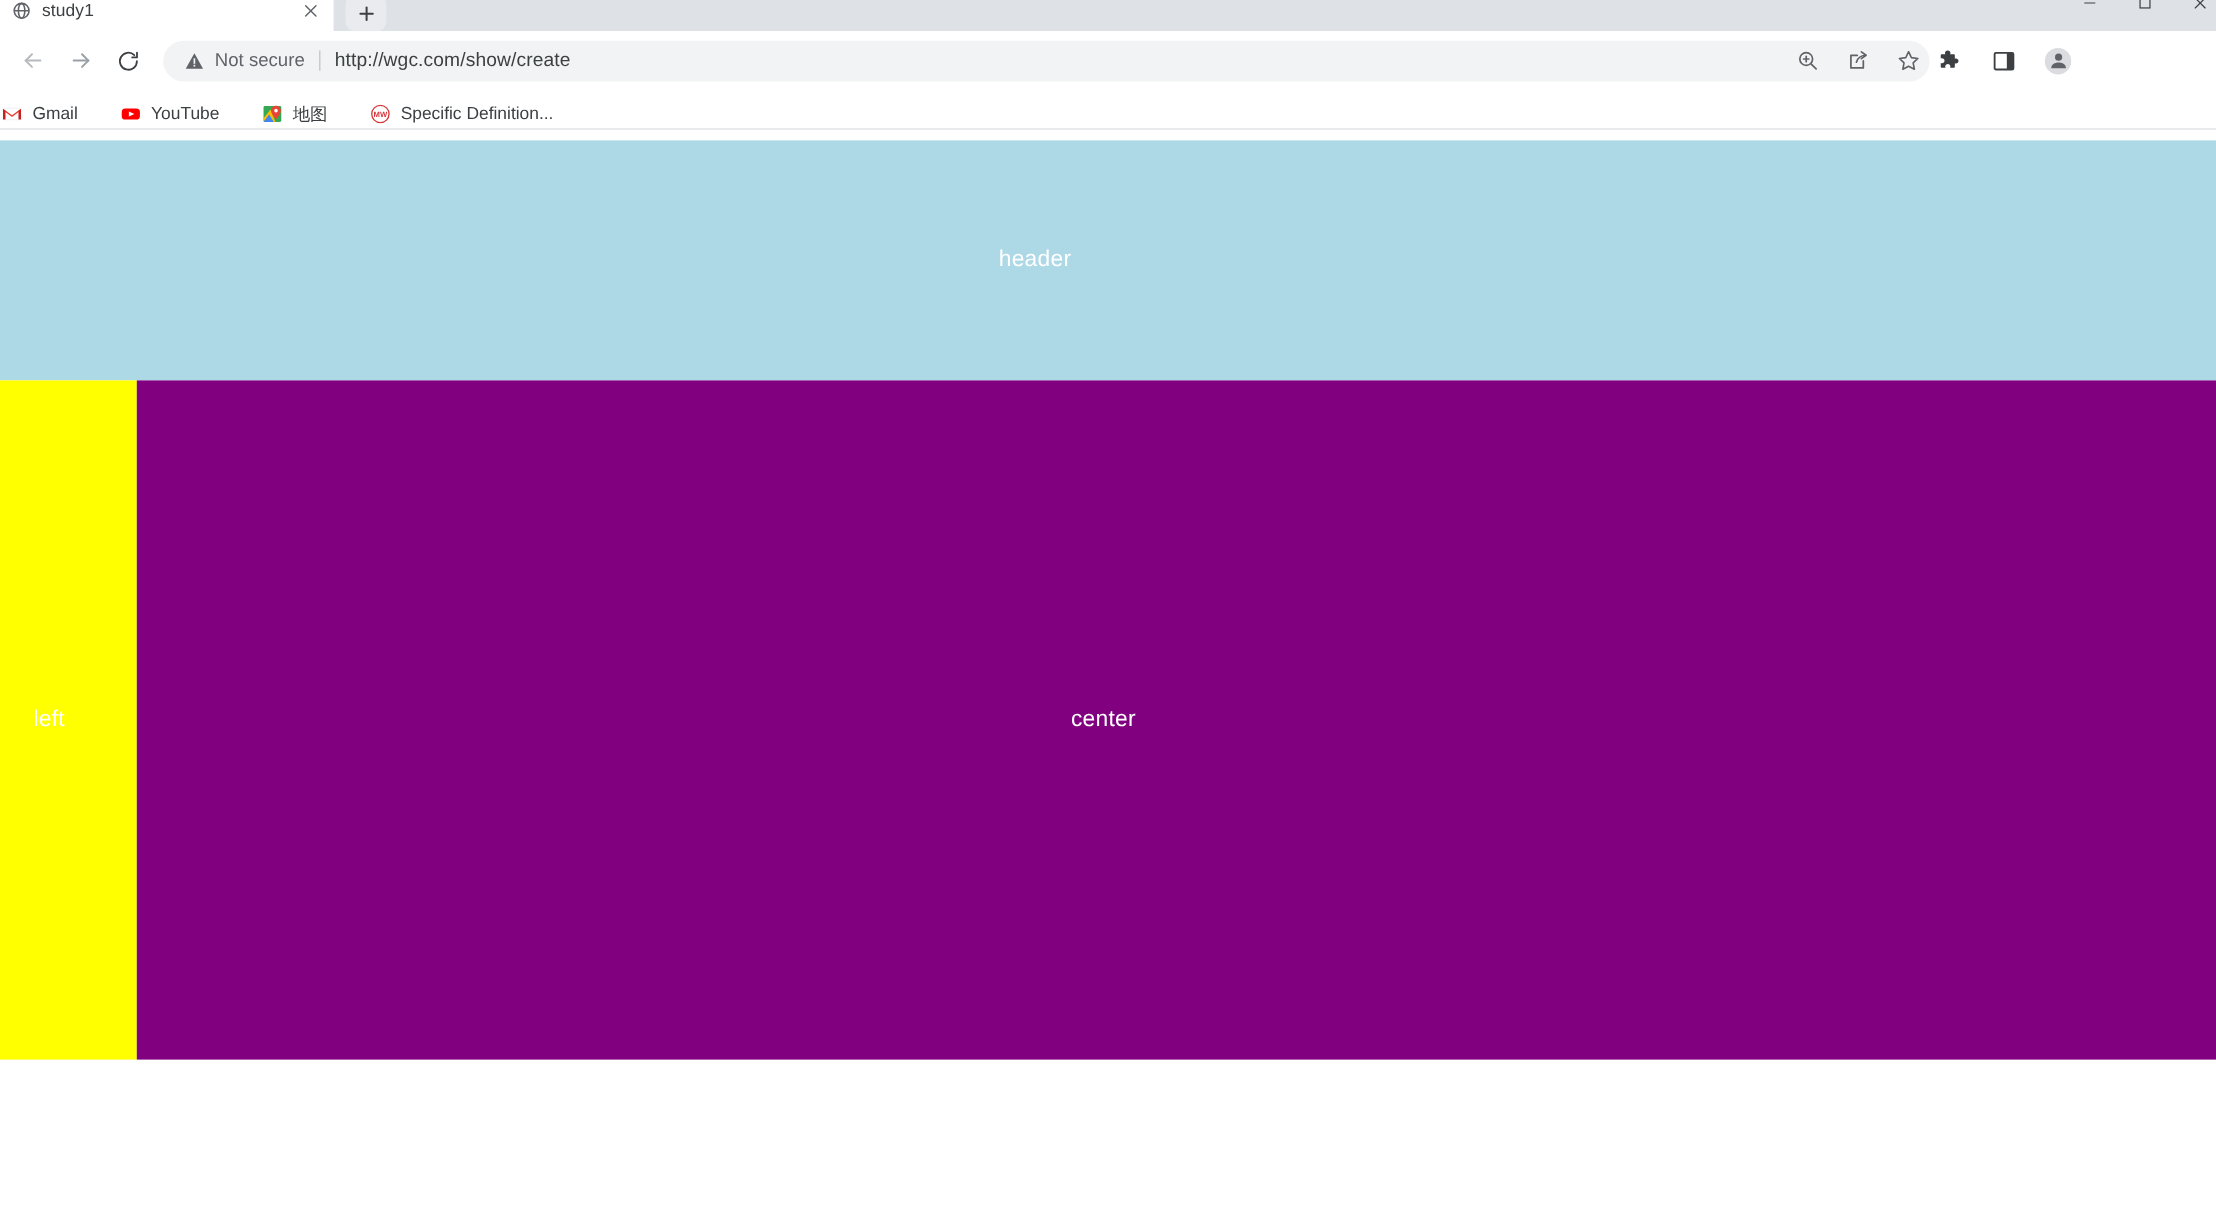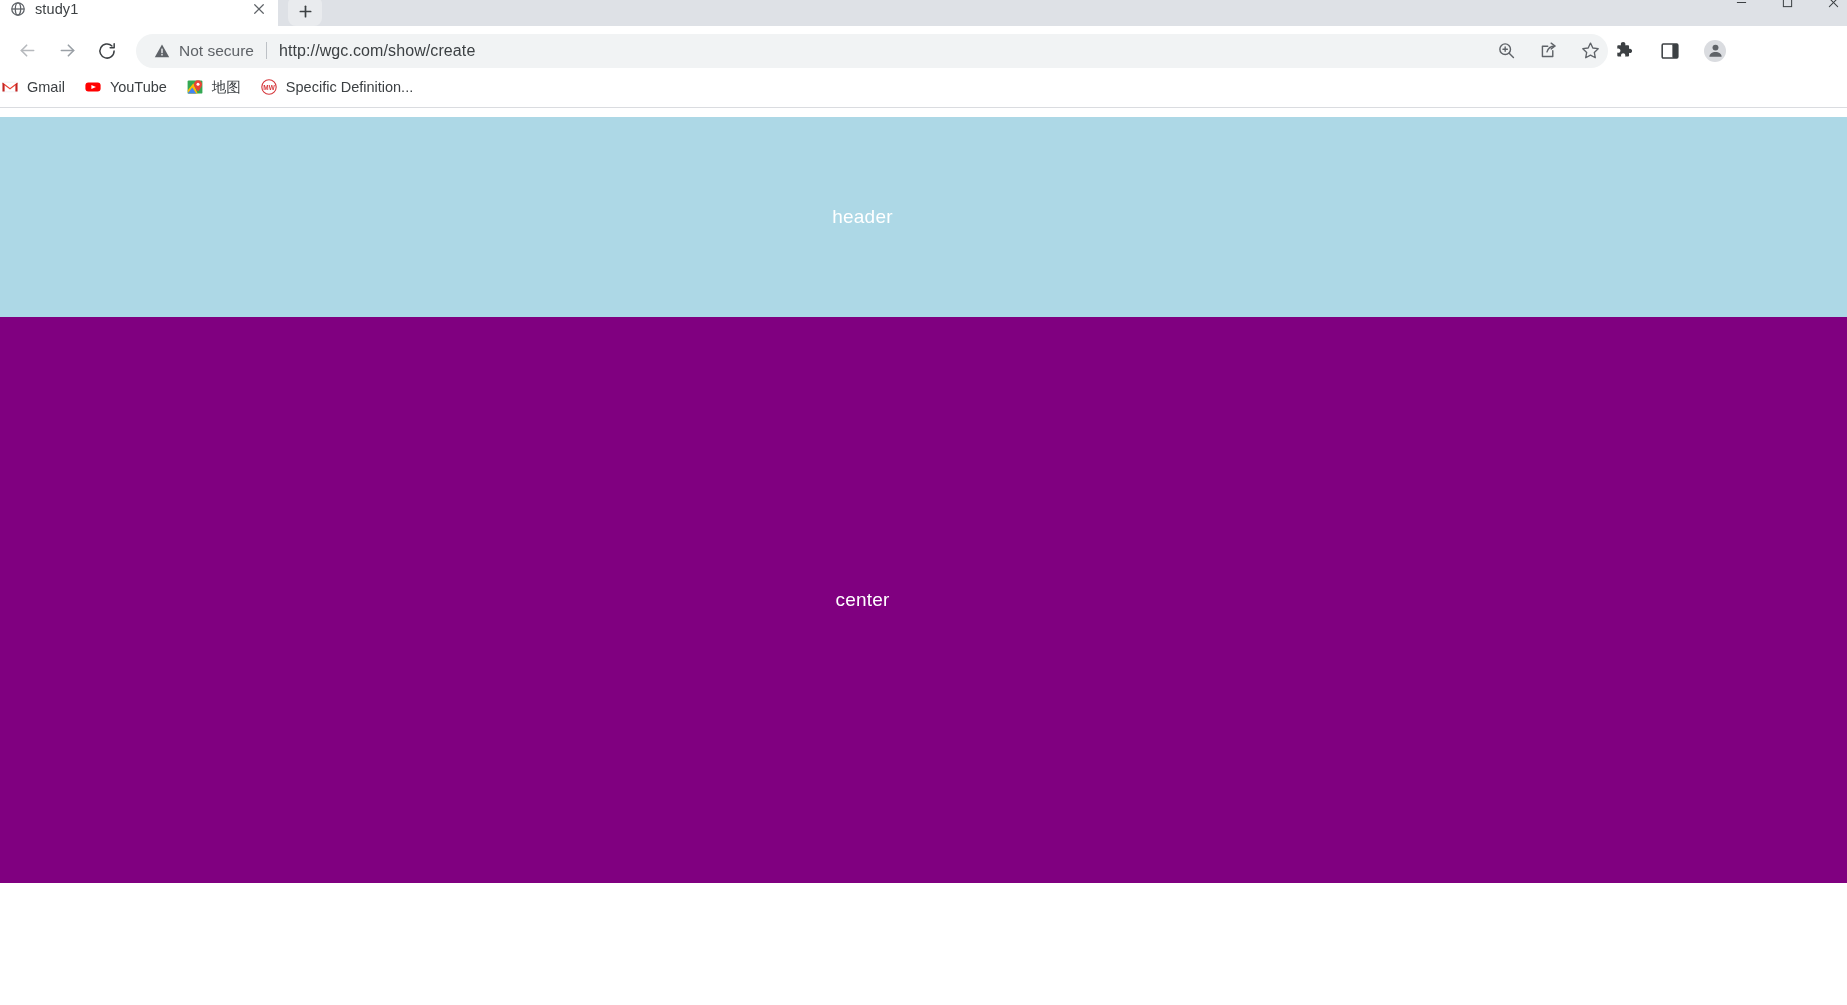--- a/index.html
+++ b/index.html
@@ -173,22 +173,23 @@
   }
 
   .bookmarks {
     position: absolute;
     top: 75px;
     left: 0;
     width: 1847px;
     height: 33px;
     background: #ffffff;
     display: flex;
-    align-items: flex-start;
+    align-items: flex-end;
     border-bottom: 1px solid #dadce0;
+    gap: 16px;
   }
   .bm {
     display: flex;
     align-items: center;
     height: 24px;
     padding: 0 8px;
     border-radius: 4px;
     margin-right: 4px;
   }
   .bm:first-child { margin-left: -6px; }
@@ -446,20 +447,23 @@
   </div>
 
   <div class="viewport">
     <div class="page">
 
       <div class="region header-region" style="background-color: rgb(173, 216, 230); color: rgb(255, 255, 255);">
         <span class="label">header</span>
       </div>
 
       <div class="middle-row">
+        <div class="region left-region" style="background-color: rgb(255, 255, 0); color: rgb(255, 255, 255);">
+          <span class="label">left</span>
+        </div>
         <div class="region center-region" style="background-color: rgb(128, 0, 128); color: rgb(255, 255, 255);">
           <span class="label">center</span>
         </div>
       </div>
 
 
     </div>
   </div>
 
 </div>

